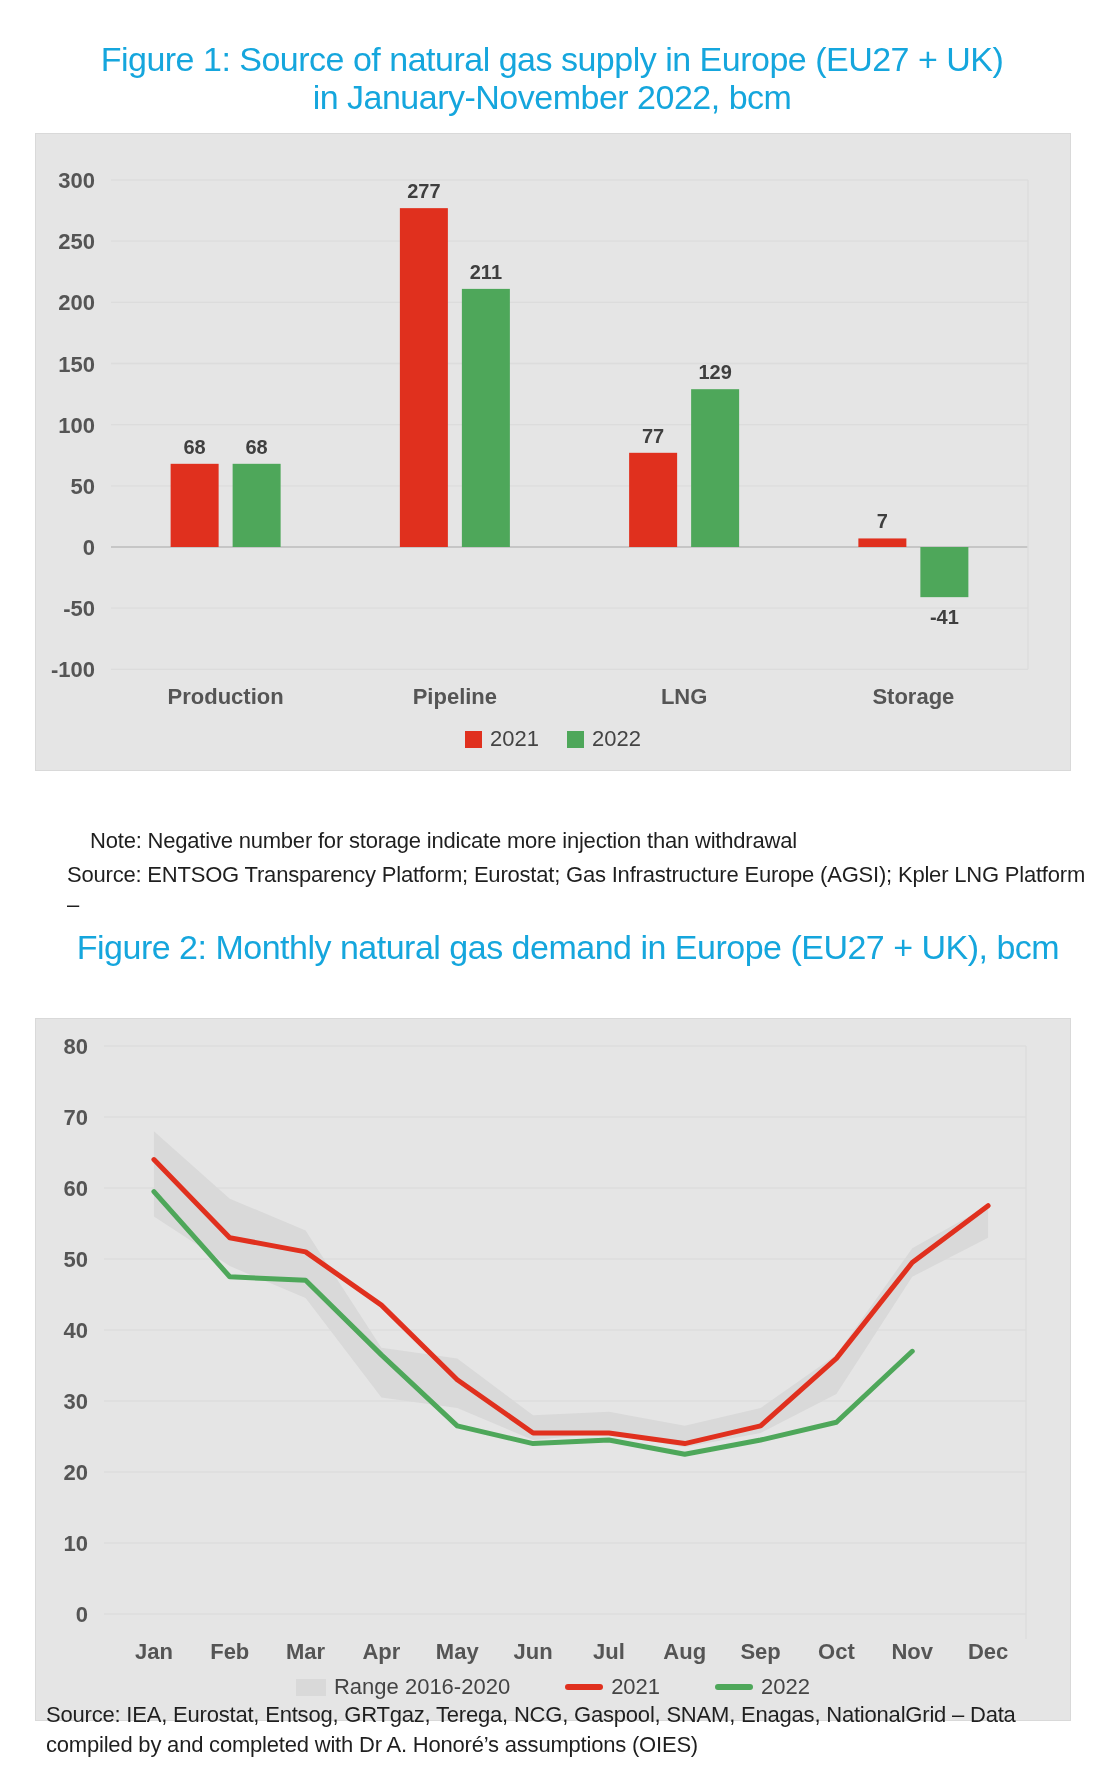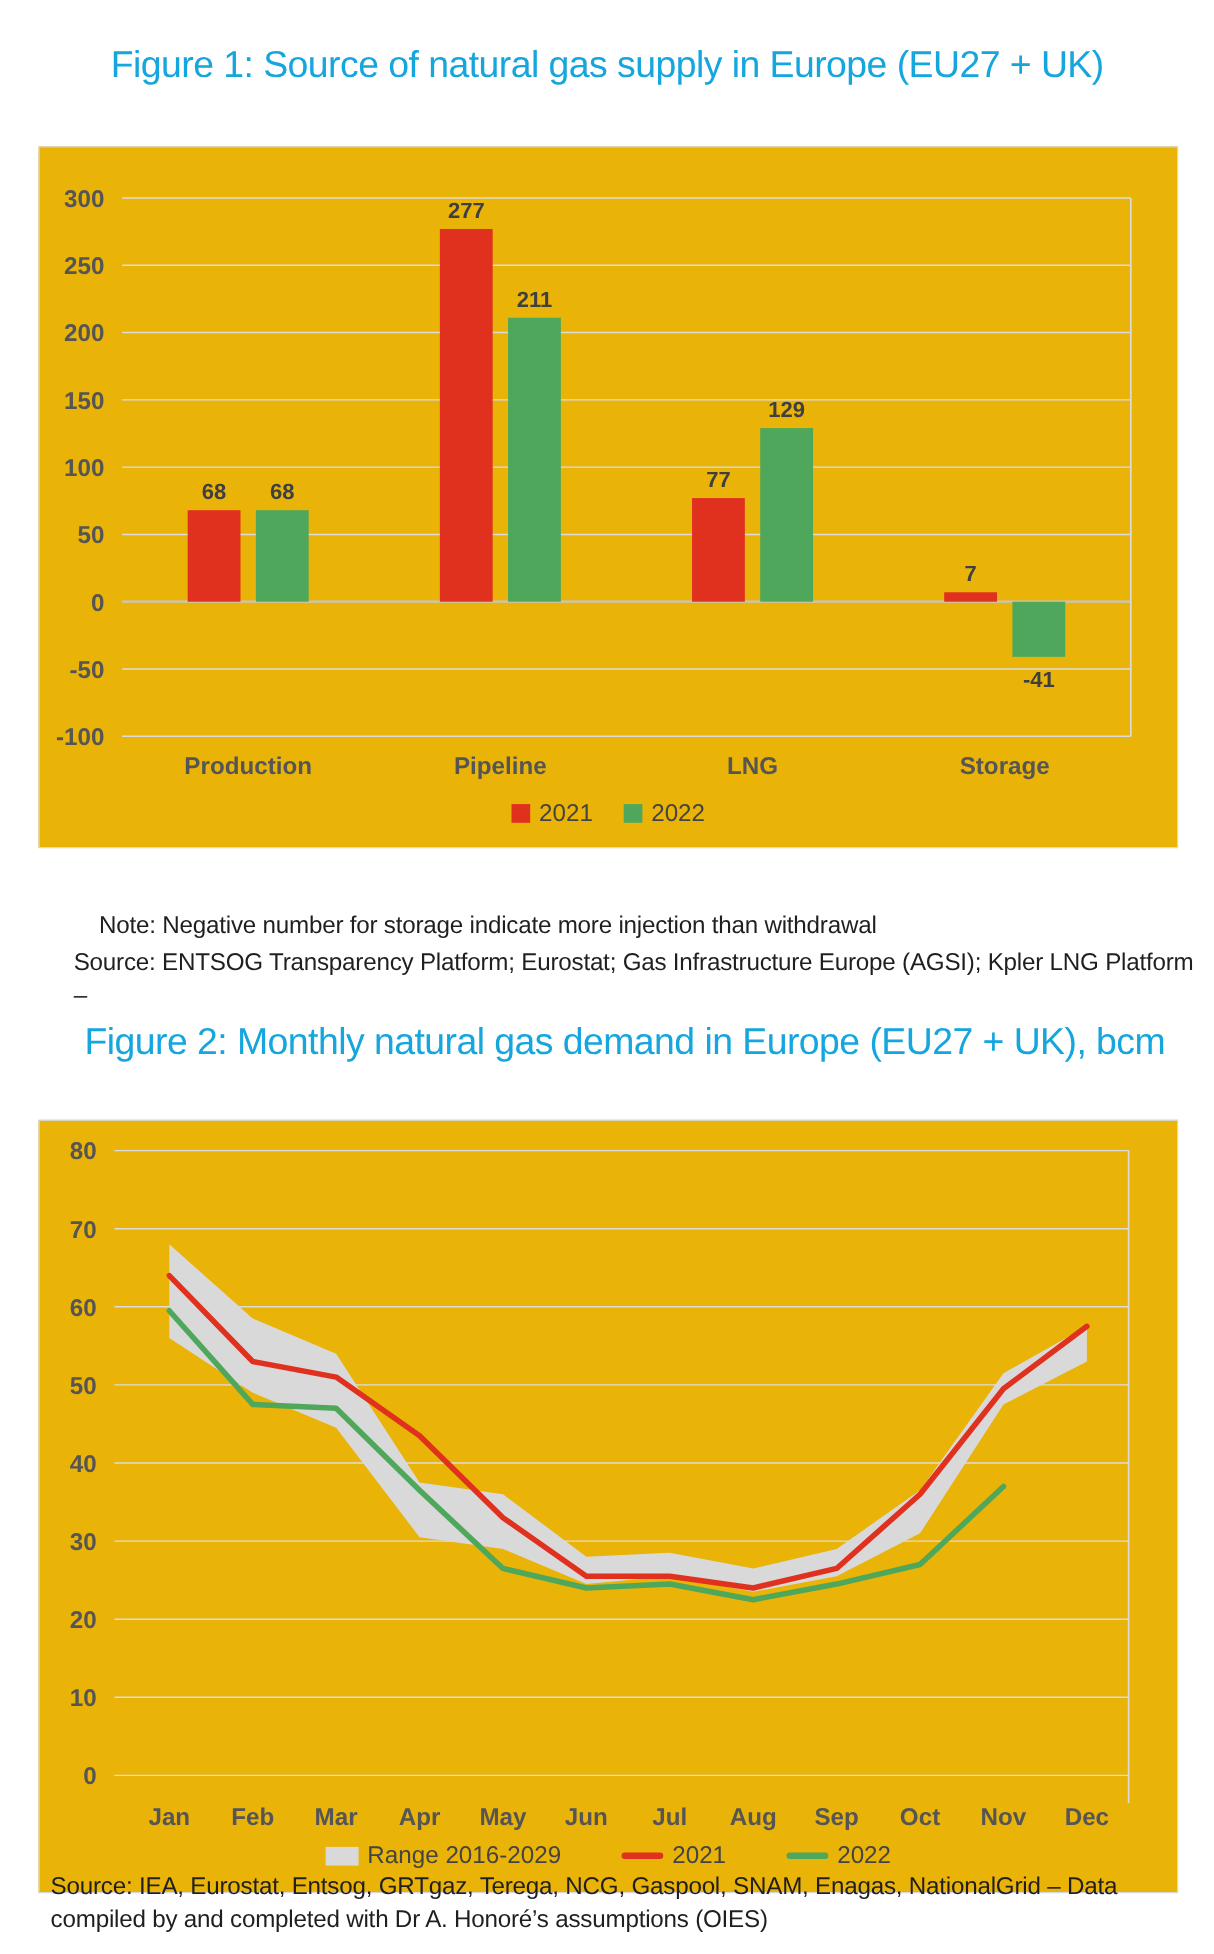--- a/index.html
+++ b/index.html
@@ -2,40 +2,41 @@
 <html><head>
 <meta charset="utf-8">
 <style>
   html,body{margin:0;padding:0;background:#ffffff;}
   .page{position:relative;width:1104px;height:1776px;background:#ffffff;
         font-family:"Liberation Sans",sans-serif;overflow:hidden;}
   .fig-title{position:absolute;left:0;width:1104px;text-align:center;
              font-weight:normal;font-size:34px;line-height:38px;letter-spacing:-0.5px;
              color:#15a6dd;}
   .chart-box{position:absolute;left:35px;width:1034px;border:1px solid #d9d9d9;
-             background:#eab308;}
+             background:#e5e5e5;}
   .body-text{position:absolute;left:46px;width:1020px;font-size:22px;line-height:30px;
              color:#1f1f1f;letter-spacing:-0.2px;}
   svg text.ax{font-family:"Liberation Sans",sans-serif;font-weight:bold;font-size:22px;fill:#555555;}
   svg text.val{font-family:"Liberation Sans",sans-serif;font-weight:bold;font-size:20px;fill:#3f3f3f;}
   .legend{position:absolute;left:0;width:100%;display:flex;justify-content:center;
           align-items:center;font-weight:normal;font-size:22px;color:#444444;}
   .legend .item{display:flex;align-items:center;}
   .sw-square{width:17px;height:17px;margin-right:8px;}
   .sw-rect{width:30px;height:17px;margin-right:8px;}
   .sw-line{width:38px;height:6px;border-radius:3px;margin-right:8px;}
   .gap28{gap:28px;} .gap55{gap:55px;}
 </style>
 </head>
 <body>
 
 <div class="page">
 
   <div class="fig-title" style="top:40px;">
     <div>Figure 1: Source of natural gas supply in Europe (EU27 + UK)</div>
+    <div>in January-November 2022, bcm</div>
   </div>
 
   <div class="chart-box" style="top:133px;height:636px;">
     <svg id="chart1" width="1032" height="634" viewBox="0 0 1032 634">
         <line x1="75" x2="992" y1="46.00999999999999" y2="46.00999999999999" stroke="#dcdcdc" stroke-width="1.3"></line>
         <text x="59" y="54.00999999999999" text-anchor="end" class="ax">300</text>
         <line x1="75" x2="992" y1="107.17500000000001" y2="107.17500000000001" stroke="#dcdcdc" stroke-width="1.3"></line>
         <text x="59" y="115.17500000000001" text-anchor="end" class="ax">250</text>
         <line x1="75" x2="992" y1="168.33999999999997" y2="168.33999999999997" stroke="#dcdcdc" stroke-width="1.3"></line>
         <text x="59" y="176.33999999999997" text-anchor="end" class="ax">200</text>
@@ -123,21 +124,21 @@
         <text x="572.9166666666666" y="640" text-anchor="middle" class="ax">Jul</text>
         <text x="648.75" y="640" text-anchor="middle" class="ax">Aug</text>
         <text x="724.5833333333333" y="640" text-anchor="middle" class="ax">Sep</text>
         <text x="800.4166666666666" y="640" text-anchor="middle" class="ax">Oct</text>
         <text x="876.25" y="640" text-anchor="middle" class="ax">Nov</text>
         <text x="952.0833333333333" y="640" text-anchor="middle" class="ax">Dec</text>
       </svg>
     <div class="legend gap55" style="top:655px;">
       <div class="item">
         <span class="sw-rect" style="background: rgb(217, 217, 217);"></span>
-        <span>Range 2016-2029</span>
+        <span>Range 2016-2020</span>
       </div>
       <div class="item">
         <span class="sw-line" style="background: rgb(224, 48, 30);"></span>
         <span>2021</span>
       </div>
       <div class="item">
         <span class="sw-line" style="background: rgb(78, 167, 90);"></span>
         <span>2022</span>
       </div>
     </div>

